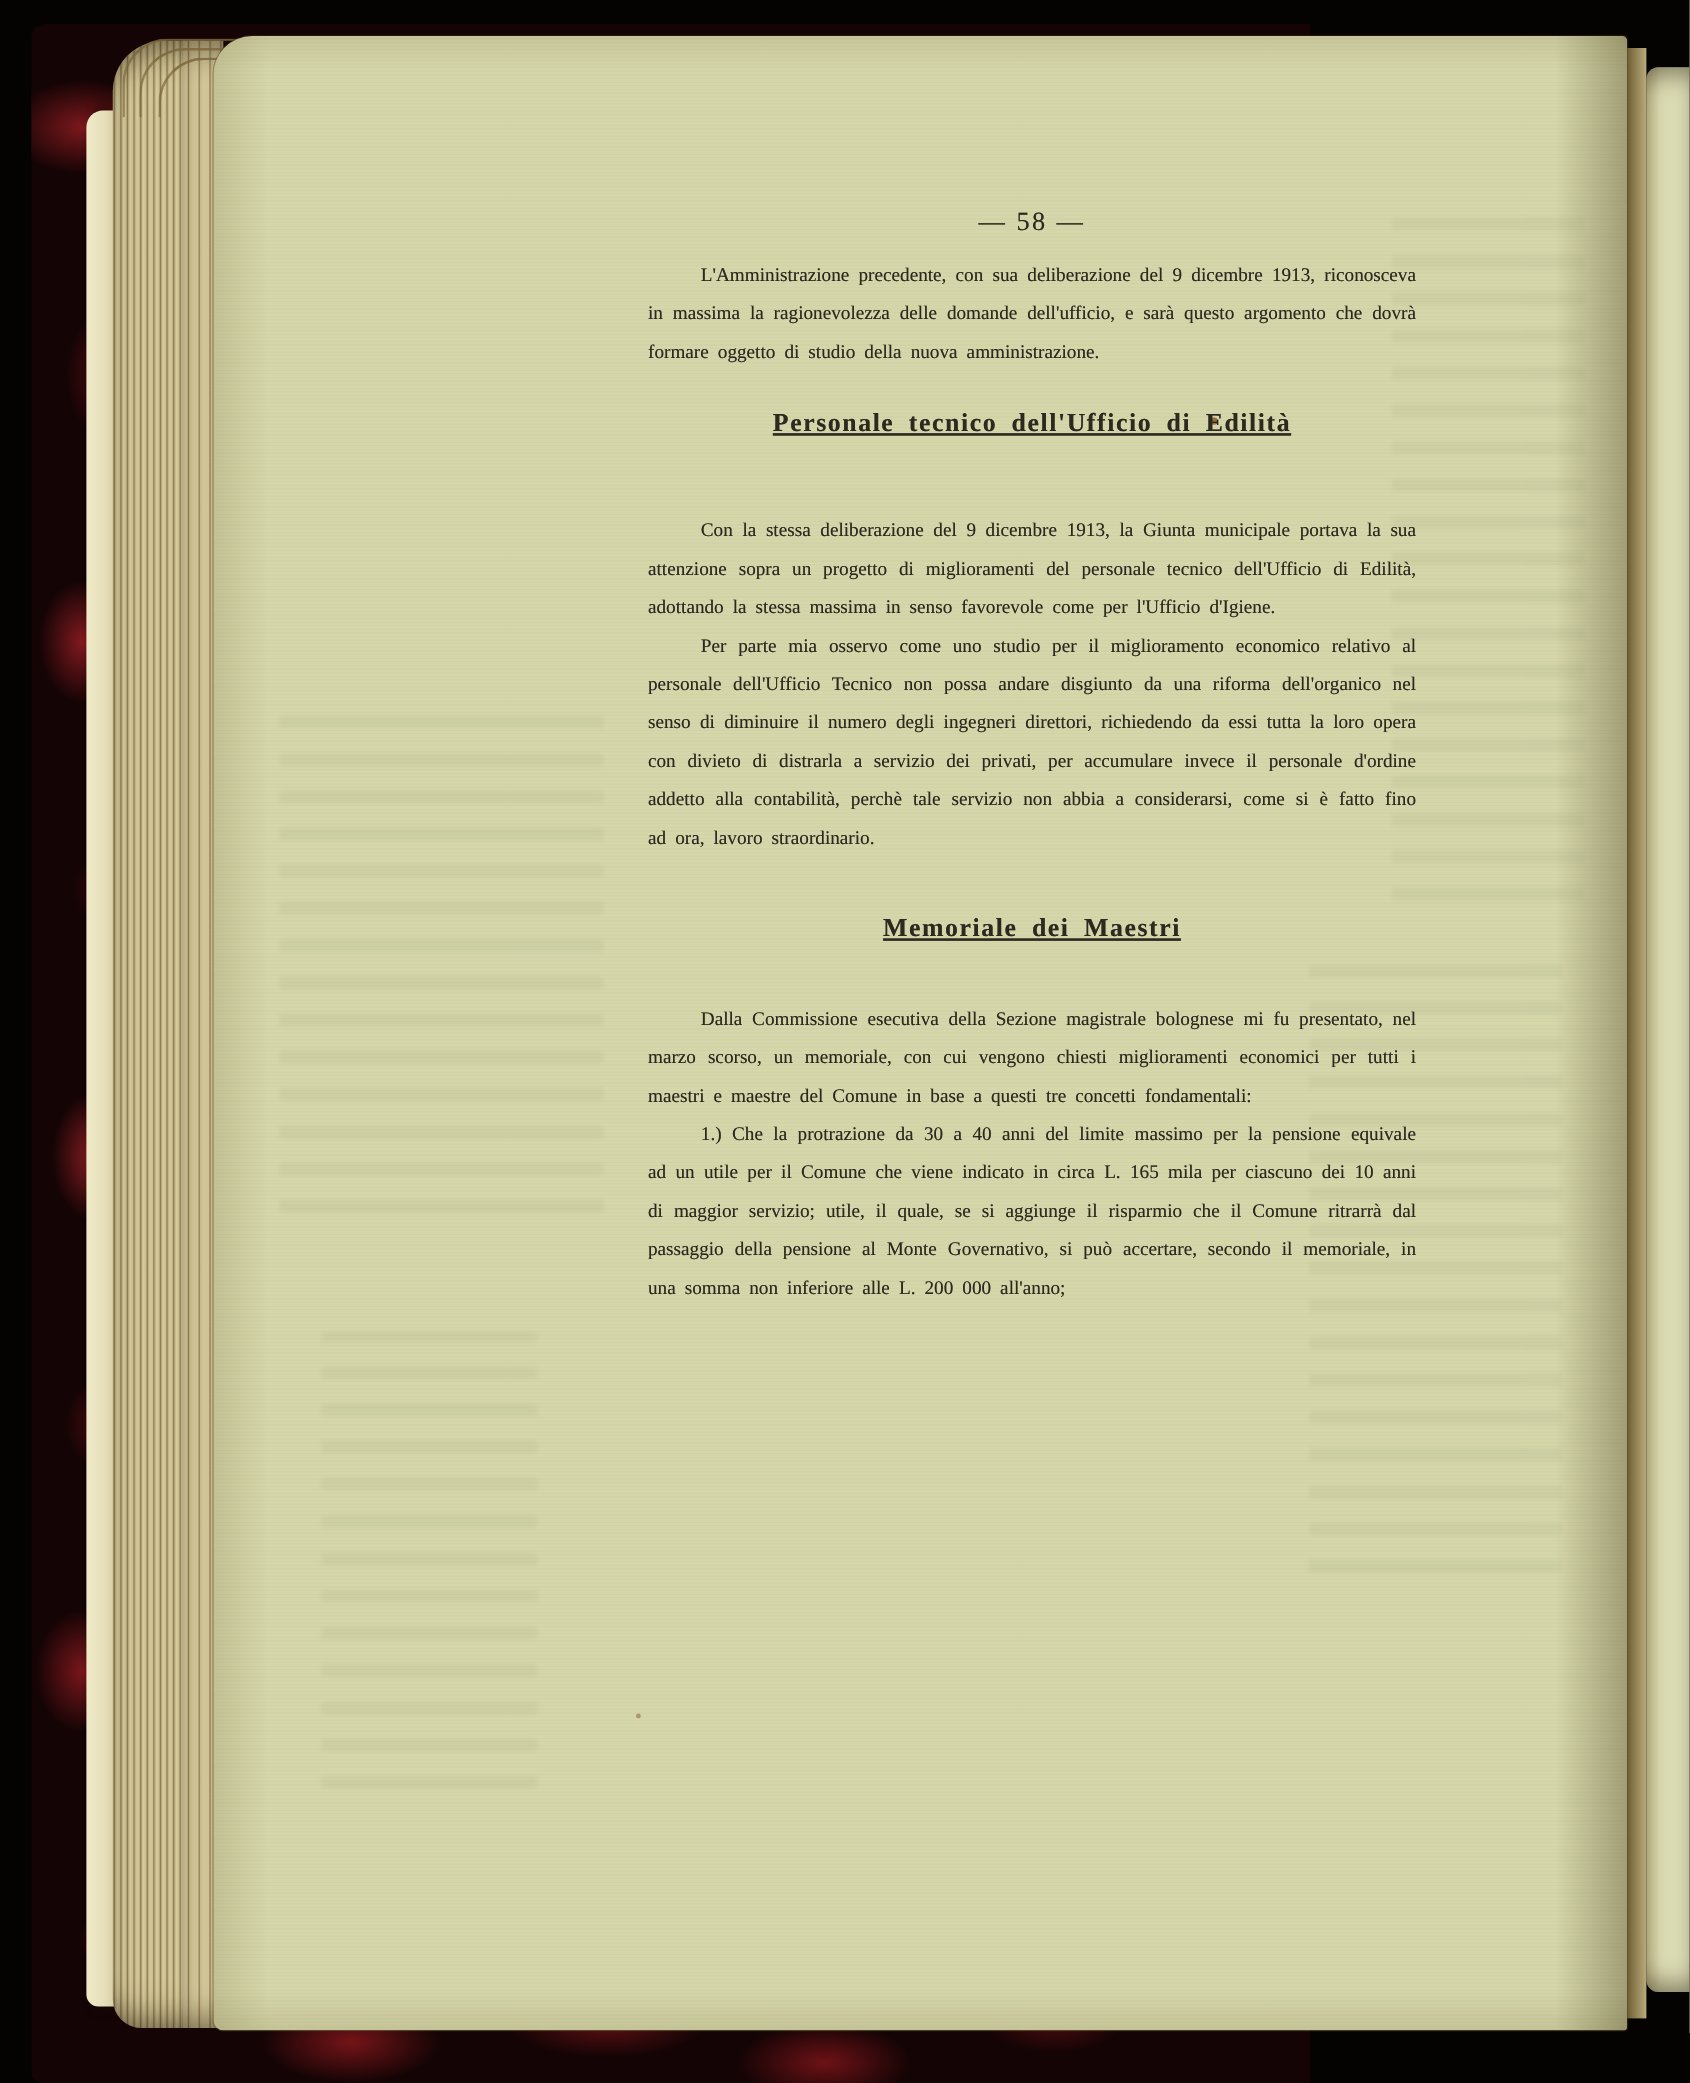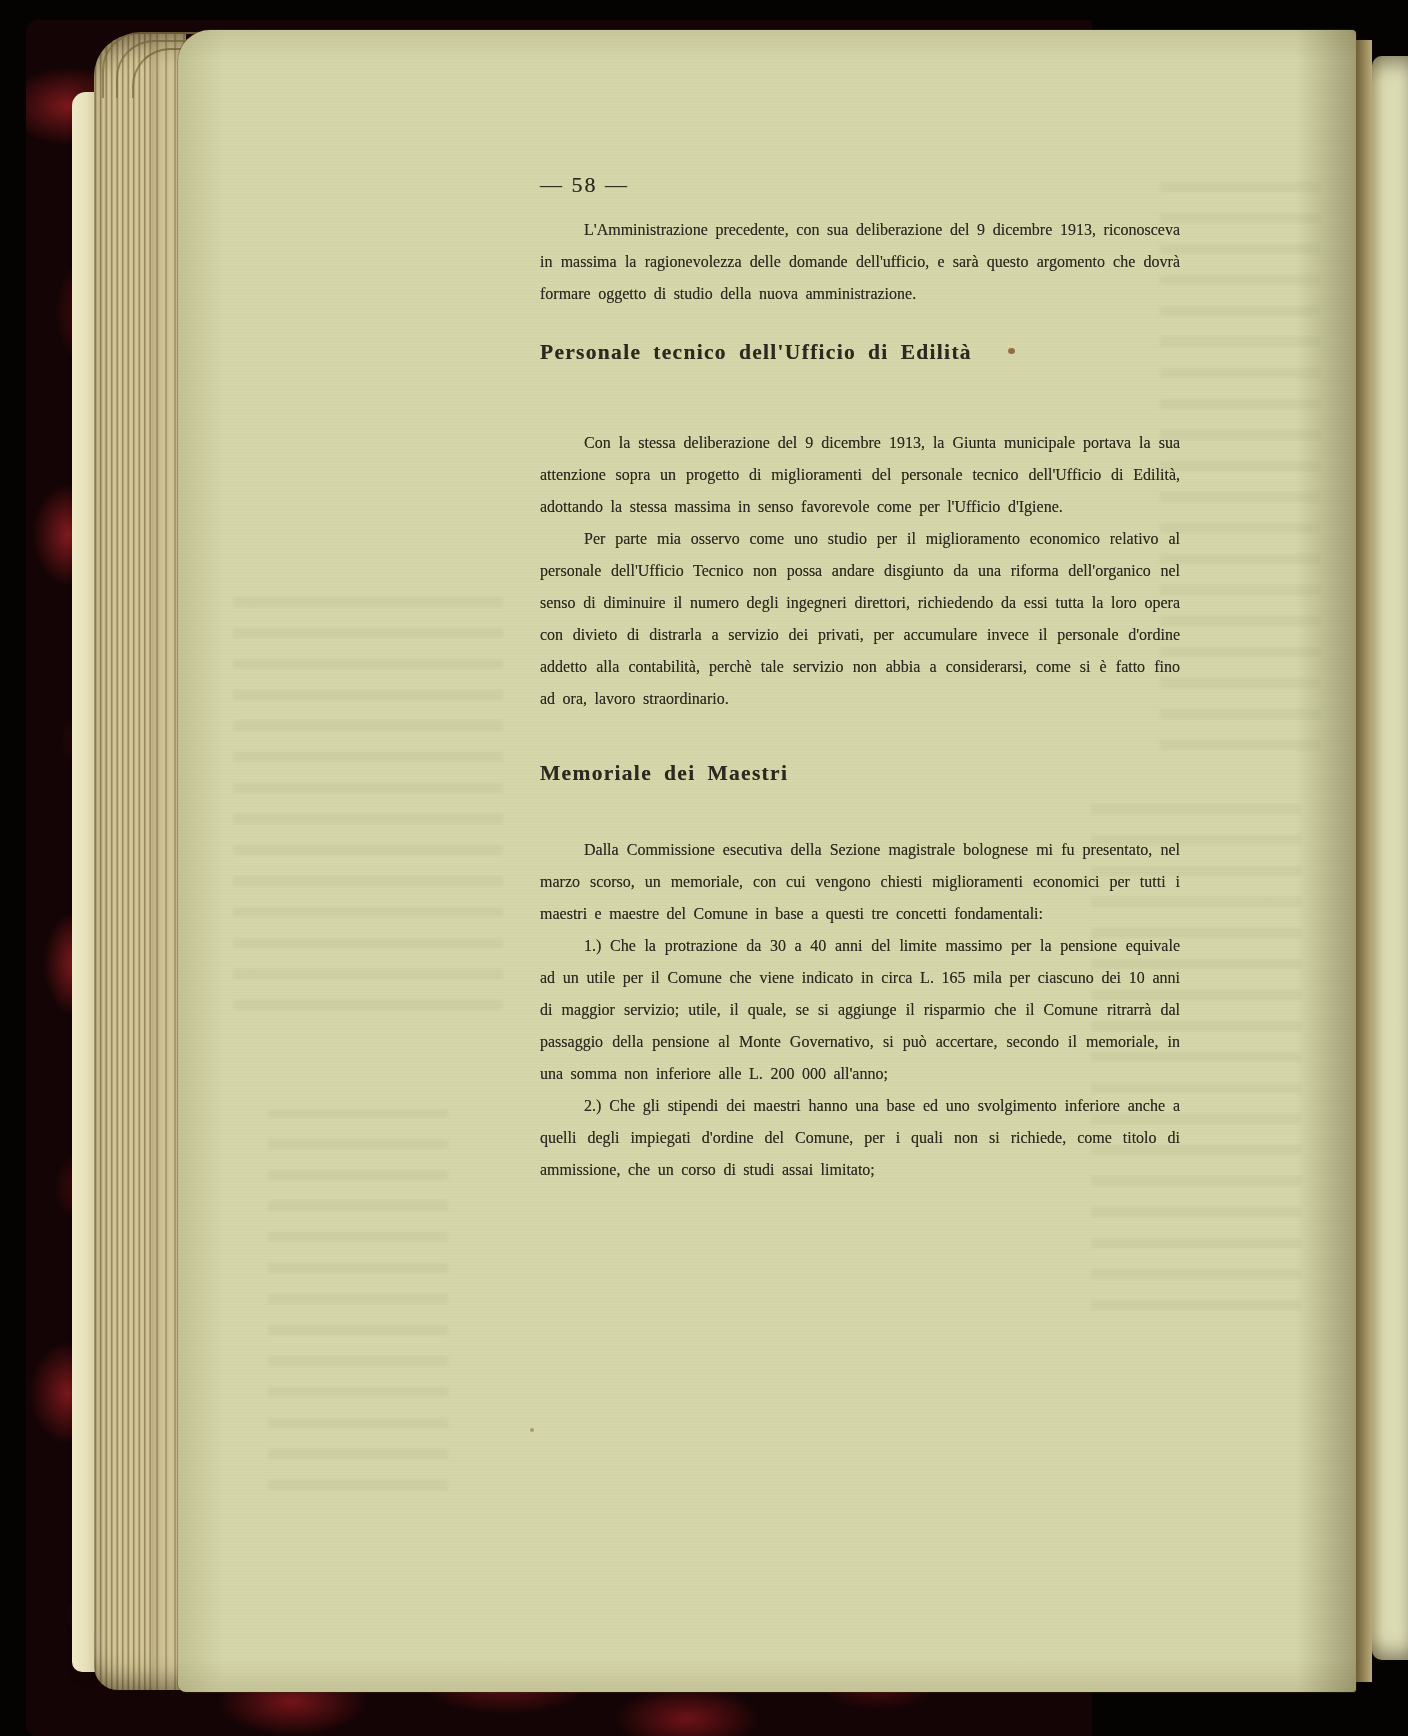--- a/index.html
+++ b/index.html
@@ -90,30 +90,30 @@
   .speck{position:absolute;border-radius:50%;background:#8a5a2e;opacity:.85;}
   .s1{left:830px;top:318px;width:7px;height:6px;}
   .s2{left:352px;top:1398px;width:4px;height:4px;opacity:.5;}
   
   .content{
     position:absolute;left:362px;top:139px;width:640px;
     color:#2d2921;
     text-shadow:0 0 .5px rgba(45,40,28,.55);
   }
   .page-number{
-    text-align:left;font-size:22px;line-height:32px;margin:0 0 13px 0;
+    text-align:center;font-size:22px;line-height:32px;margin:0 0 13px 0;
     letter-spacing:2px;
   }
   .para{
     margin:0;font-size:16px;line-height:32px;text-align:justify;
     text-indent:44px;word-spacing:.22em;hyphens:none;
   }
   .heading{
-    margin:26px 0 0 0;text-align:left;font-size:21.5px;line-height:32px;
-    font-weight:bold;letter-spacing:1.3px;word-spacing:.25em;
+    margin:26px 0 0 0;text-align:center;font-size:21.5px;line-height:32px;
+    font-weight:bold;letter-spacing:1.3px;word-spacing:.25em;text-decoration:underline;
   }
   .heading.second{margin-top:42px;}
   .para.after-h1{margin-top:59px;}
   .para.after-h2{margin-top:45px;}
   
   .crease{
     position:absolute;left:1356px;top:40px;width:16px;height:1642px;
     background:linear-gradient(90deg,#6f5e35 0,#9b8c5e 60%,#b8ab7c 100%);
   }
   .next-page{
@@ -157,21 +157,20 @@
       <p class="para after-h1">Con la stessa deliberazione del 9 dicembre 1913, la Giunta municipale portava la sua attenzione sopra un progetto di miglioramenti del personale tecnico dell'Ufficio di Edilità, adottando la stessa massima in senso favorevole come per l'Ufficio d'Igiene.</p>
 
       <p class="para">Per parte mia osservo come uno studio per il miglioramento economico relativo al personale dell'Ufficio Tecnico non possa andare disgiunto da una riforma dell'organico nel senso di diminuire il numero degli ingegneri direttori, richiedendo da essi tutta la loro opera con divieto di distrarla a servizio dei privati, per accumulare invece il personale d'ordine addetto alla contabilità, perchè tale servizio non abbia a considerarsi, come si è fatto fino ad ora, lavoro straordinario.</p>
 
       <h2 class="heading second">Memoriale dei Maestri</h2>
 
       <p class="para after-h2">Dalla Commissione esecutiva della Sezione magistrale bolognese mi fu presentato, nel marzo scorso, un memoriale, con cui vengono chiesti miglioramenti economici per tutti i maestri e maestre del Comune in base a questi tre concetti fondamentali:</p>
 
       <p class="para">1.) Che la protrazione da 30 a 40 anni del limite massimo per la pensione equivale ad un utile per il Comune che viene indicato in circa L. 165 mila per ciascuno dei 10 anni di maggior servizio; utile, il quale, se si aggiunge il risparmio che il Comune ritrarrà dal passaggio della pensione al Monte Governativo, si può accertare, secondo il memoriale, in una somma non inferiore alle L. 200 000 all'anno;</p>
 
-      <p class="para">2.) Che gli stipendi dei maestri hanno una base ed uno svolgimento inferiore anche a quelli degli impiegati d'ordine del Comune, per i quali non si richiede, come titolo di ammissione, che un corso di studi assai limitato;</p>
 
     </div>
   </div>
 
   <div class="crease"></div>
   <div class="next-page"></div>
 
 </div>
 
 </body></html>

